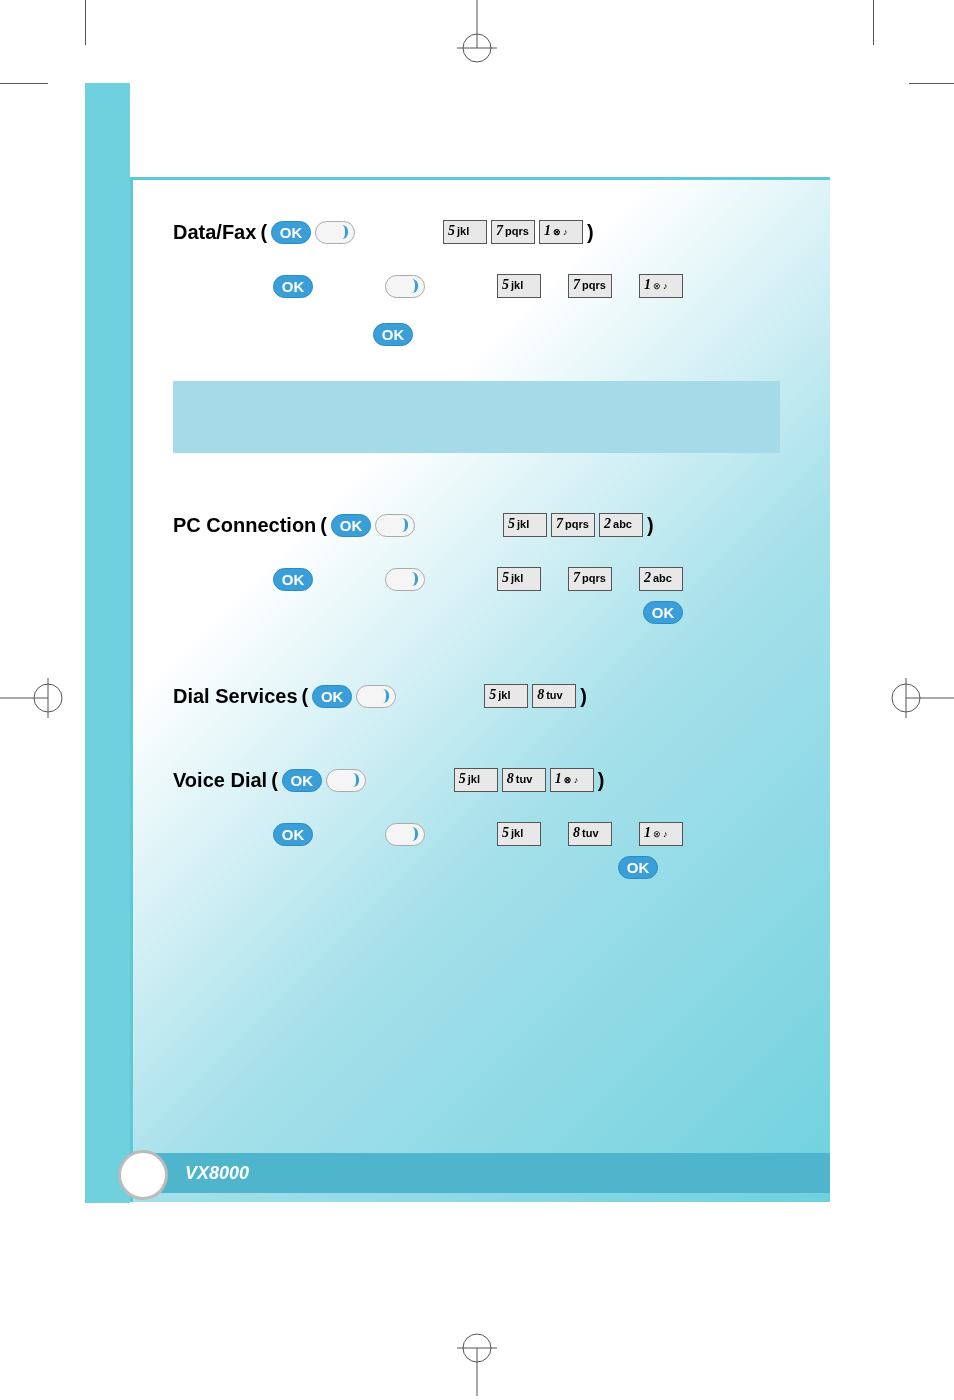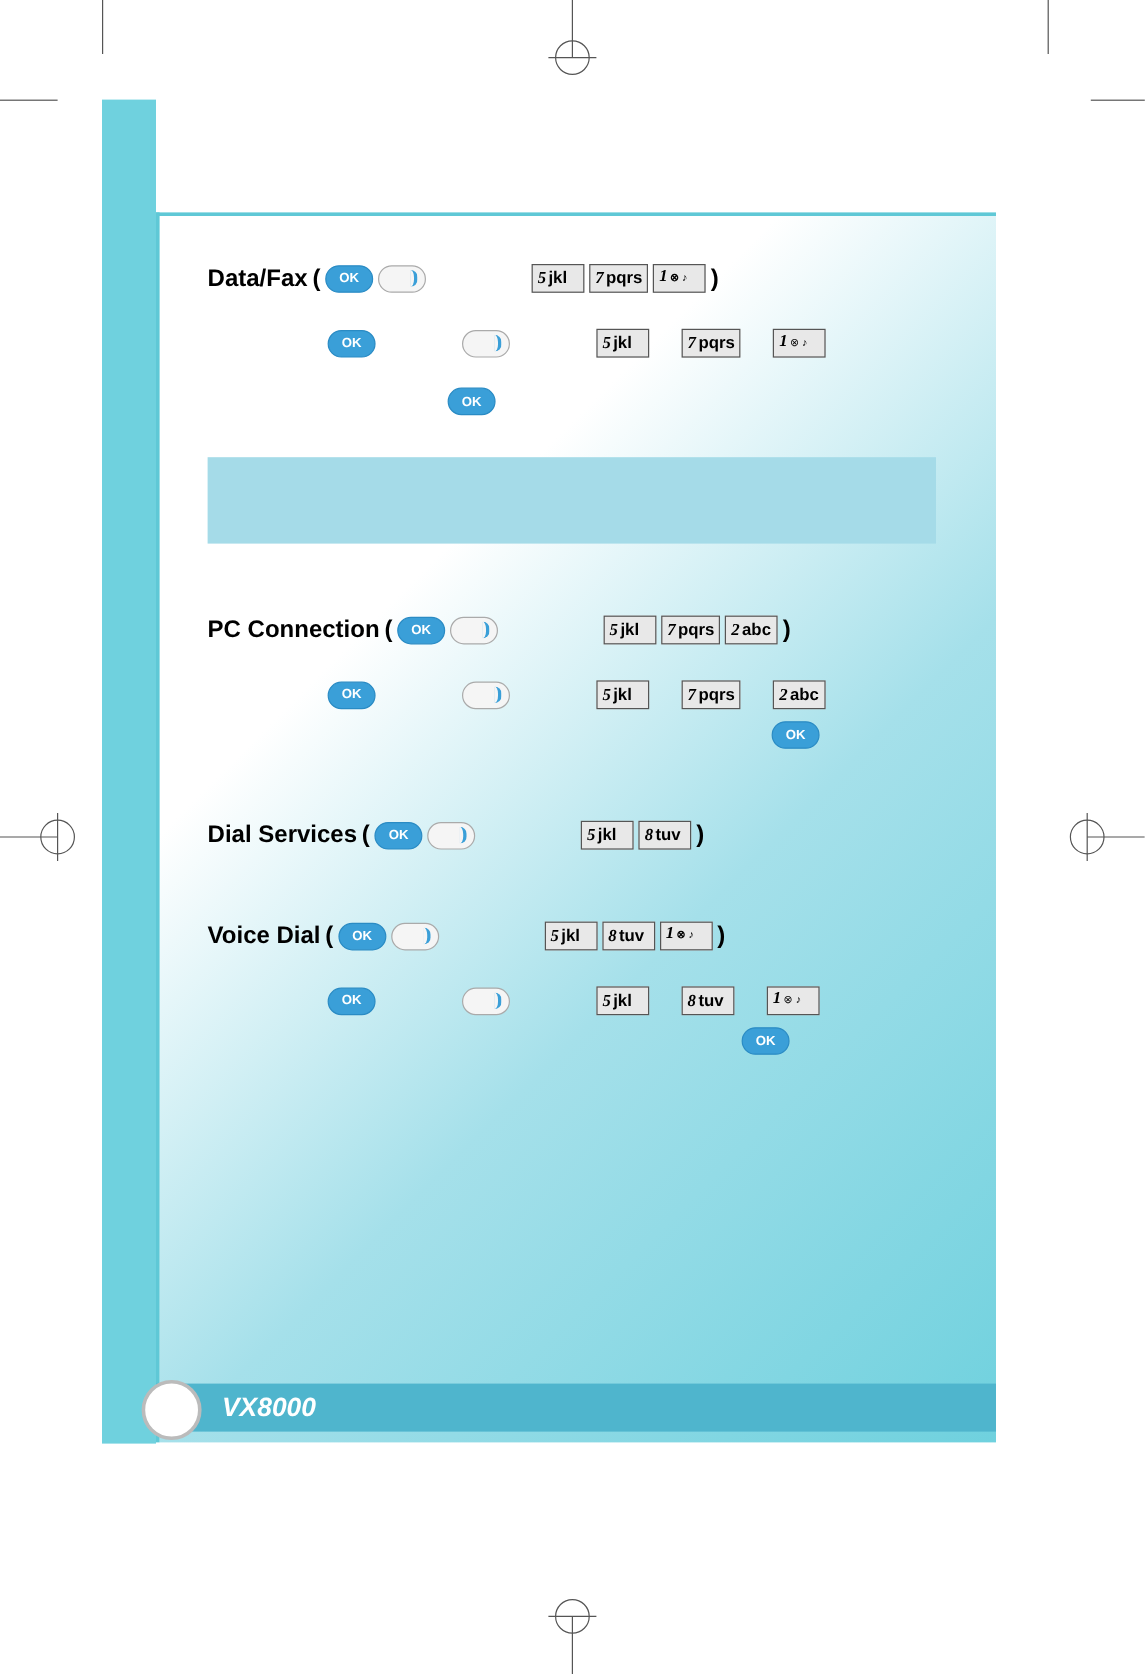--- a/index.html
+++ b/index.html
@@ -77,21 +77,21 @@
     .step-row2 { margin-top: 25px; margin-left: 200px; }
     .ok-pill {
       display: inline-flex;
       align-items: center;
       justify-content: center;
       width: 40px;
       height: 23px;
       background: #3a9fd8;
       border-radius: 12px;
       color: #fff;
-      font-size: 11px;
+      font-size: 15px;
       font-weight: bold;
       border: 1px solid #2a8bc4;
     }
     .nav-pill {
       display: inline-flex;
       align-items: center;
       justify-content: flex-end;
       width: 40px;
       height: 23px;
       background: #f5f5f5;
@@ -110,21 +110,21 @@
       align-items: baseline;
       justify-content: flex-start;
       min-width: 44px;
       height: 24px;
       background: #e8e8e8;
       border: 1px solid #555;
       padding: 2px 4px;
       gap: 2px;
     }
     .key-num { font-style: italic; font-weight: bold; font-size: 14px; font-family: Georgia, serif;}
-    .key-sub { font-size: 14px; font-weight: bold; }
+    .key-sub { font-size: 11px; font-weight: bold; }
     .key-sym { font-size: 9px; }
     .paren-b { font-size: 20px; font-weight: bold; }
     .gap-sm { display: inline-block; width: 15px; }
     .gap-md { display: inline-block; width: 60px; }
     .gap-lg { display: inline-block; width: 80px; }
     .blue-box {
       background: #a5dbe8;
       width: 100%;
       height: 72px;
       margin: 35px 0 40px 0;
@@ -135,21 +135,21 @@
       bottom: 207px;
       width: 700px;
       height: 40px;
       background: #4fb5cd;
       display: flex;
       align-items: center;
       padding-left: 55px;
       color: #fff;
       font-style: italic;
       font-weight: bold;
-      font-size: 22px;
+      font-size: 18px;
     }
     .footer-circle {
       position: absolute;
       left: 130px;
       bottom: 200px;
       width: 50px;
       height: 50px;
       background: #fff;
       border: 3px solid #bbb;
       border-radius: 50%;

